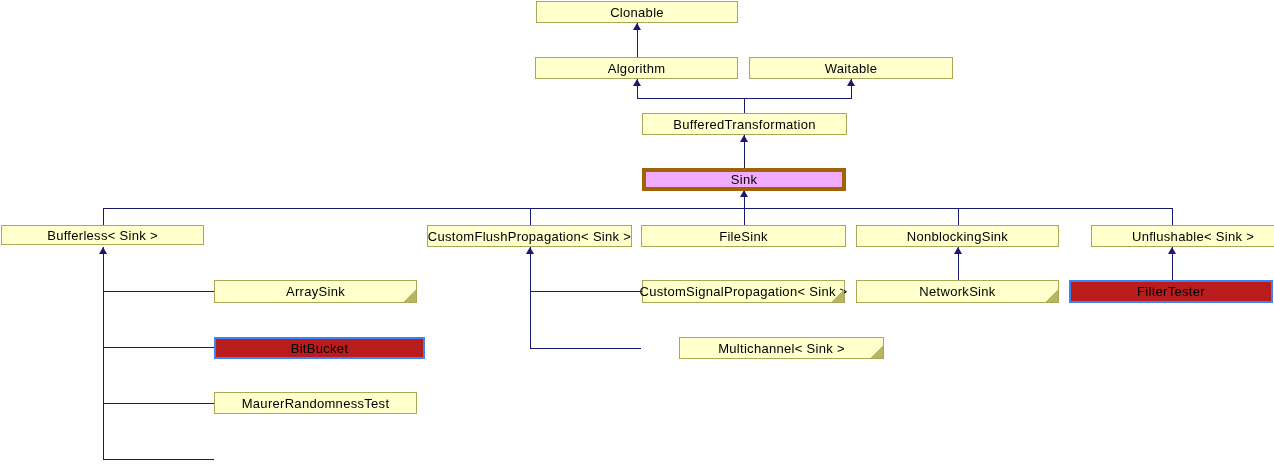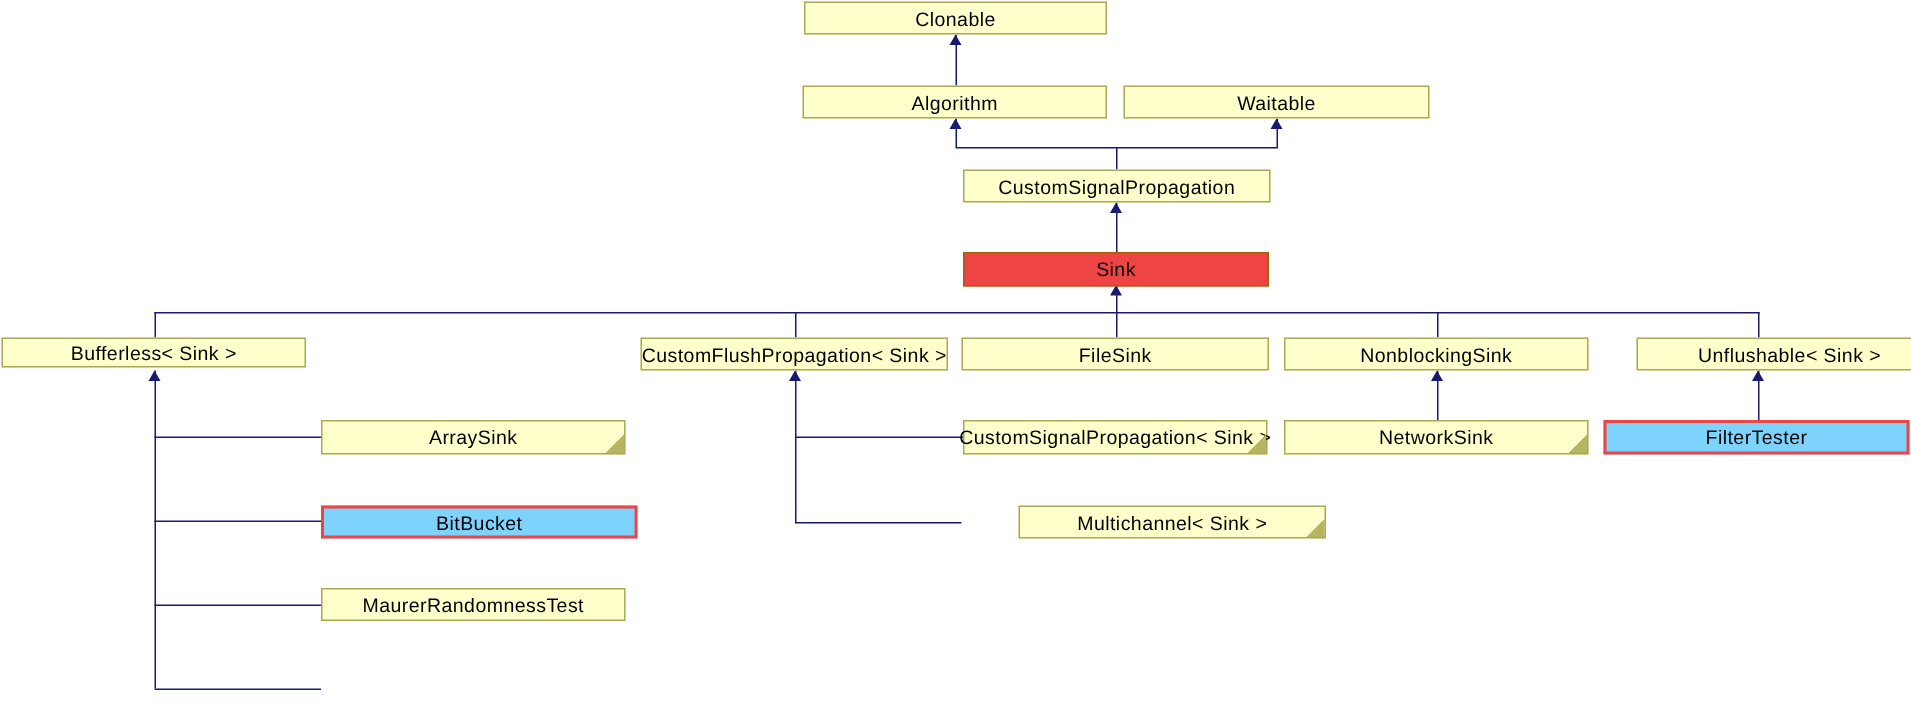--- a/index.html
+++ b/index.html
@@ -12,22 +12,22 @@
   }
   .node{
     position:absolute;
     box-sizing:border-box;
     display:flex;align-items:center;justify-content:center;
     font-size:13px;color:#000000;
     letter-spacing:0.3px;
     white-space:nowrap;
   }
   .yellow{background:#FFFFCC;border:1px solid #A8A857;}
-  .gray{background:#7dd3fc;border:2px solid #ef4444;}
-  .current{background:#ef4444;border:1px solid #a16207;}
+  .gray{background:#b91c1c;border:2px solid #3b82f6;}
+  .current{background:#f0abfc;border:4px solid #a16207;}
   .fold{
     position:absolute;right:0;bottom:0;width:12px;height:12px;
     background:linear-gradient(to bottom right,rgba(0,0,0,0) 49%,#B5B562 50%);
   }
   .hl{position:absolute;height:1px;background:#191970;}
   .vl{position:absolute;width:1px;background:#191970;}
   .ah{
     position:absolute;width:0;height:0;
     border-left:4px solid transparent;border-right:4px solid transparent;
     border-bottom:7px solid #191970;
@@ -100,21 +100,21 @@
   <div class="node yellow" id="n-clonable">
     <span>Clonable</span>
   </div>
   <div class="node yellow" id="n-algorithm">
     <span>Algorithm</span>
   </div>
   <div class="node yellow" id="n-waitable">
     <span>Waitable</span>
   </div>
   <div class="node yellow" id="n-bufferedtransformation">
-    <span>CustomSignalPropagation</span>
+    <span>BufferedTransformation</span>
   </div>
   <div class="node current" id="n-sink">
     <span>Sink</span>
   </div>
   <div class="node yellow" id="n-bufferless">
     <span>Bufferless&lt; Sink &gt;</span>
   </div>
   <div class="node yellow" id="n-customflushpropagation">
     <span>CustomFlushPropagation&lt; Sink &gt;</span>
   </div>

